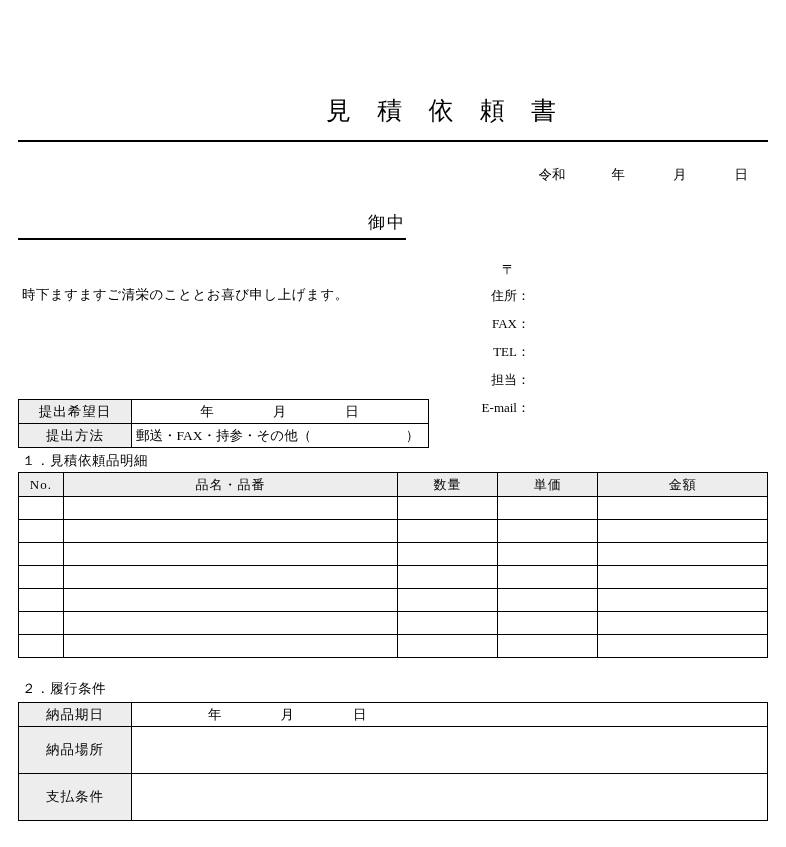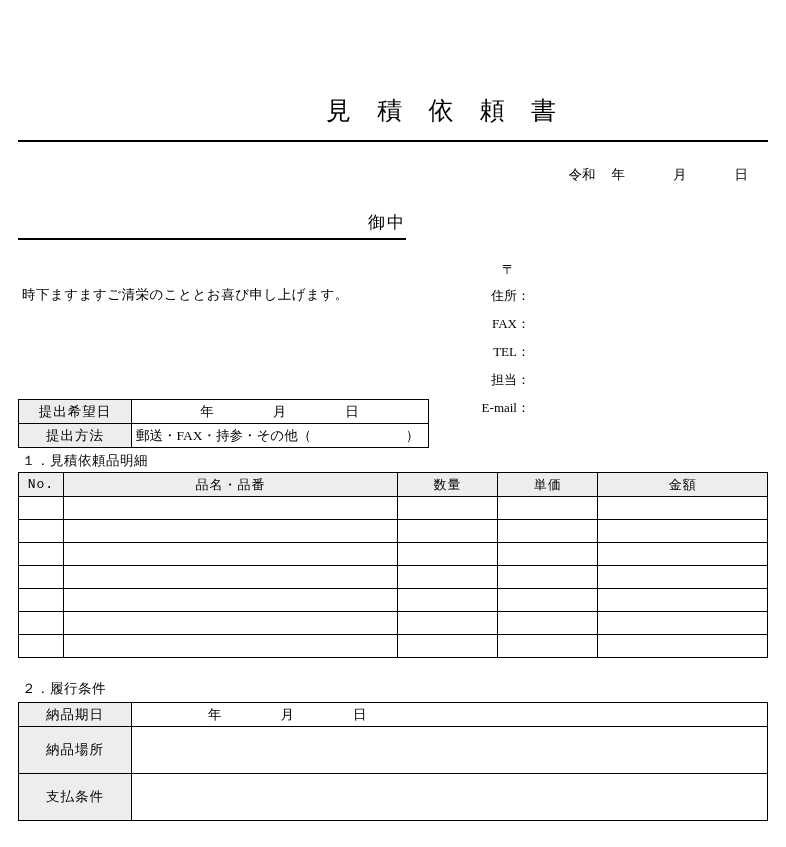--- a/index.html
+++ b/index.html
@@ -49,21 +49,21 @@
 
   
   .date-line {
     position: absolute;
     top: 166px;
     right: 38px;
     font-size: 13.5px;
     white-space: nowrap;
   }
   .date-line span { display: inline-block; }
-  .date-line .lbl-era { margin-right: 16px; }
+  .date-line .lbl-era { margin-right: 46px; }
   .date-line .lbl-y { margin-right: 48px; }
   .date-line .lbl-m { margin-right: 48px; }
 
   
   .onchu-wrap {
     position: absolute;
     top: 206px;
     left: 18px;
     width: 388px;
     height: 32px;
@@ -177,21 +177,21 @@
     border: 1px solid #000;
     height: 22px;
     padding: 0;
   }
   .detail-table th {
     background: #ededed;
     font-weight: normal;
     letter-spacing: 1px;
     height: 23px;
   }
-  .col-no { width: 44px; font-family: Liberation Mono, monospace; }
+  .col-no { width: 44px; }
   .col-name { width: 336px; }
   .col-qty { width: 100px; }
   .col-price { width: 100px; }
   .col-amount { width: 170px; }
 
   
   .cond-table {
     position: absolute;
     top: 702px;
     left: 18px;

